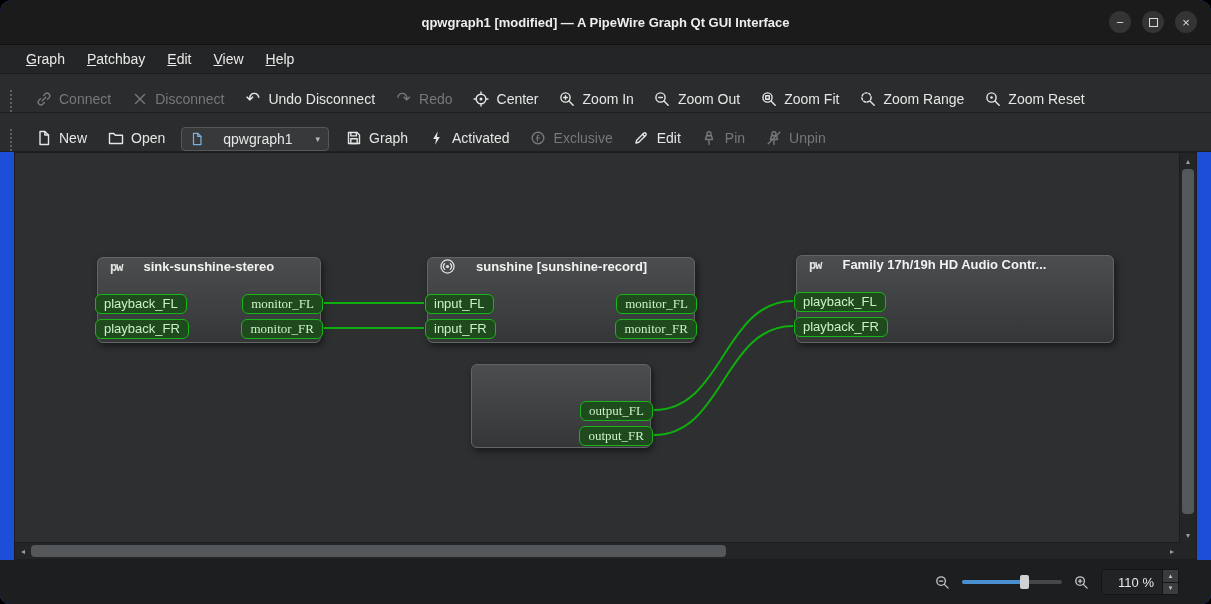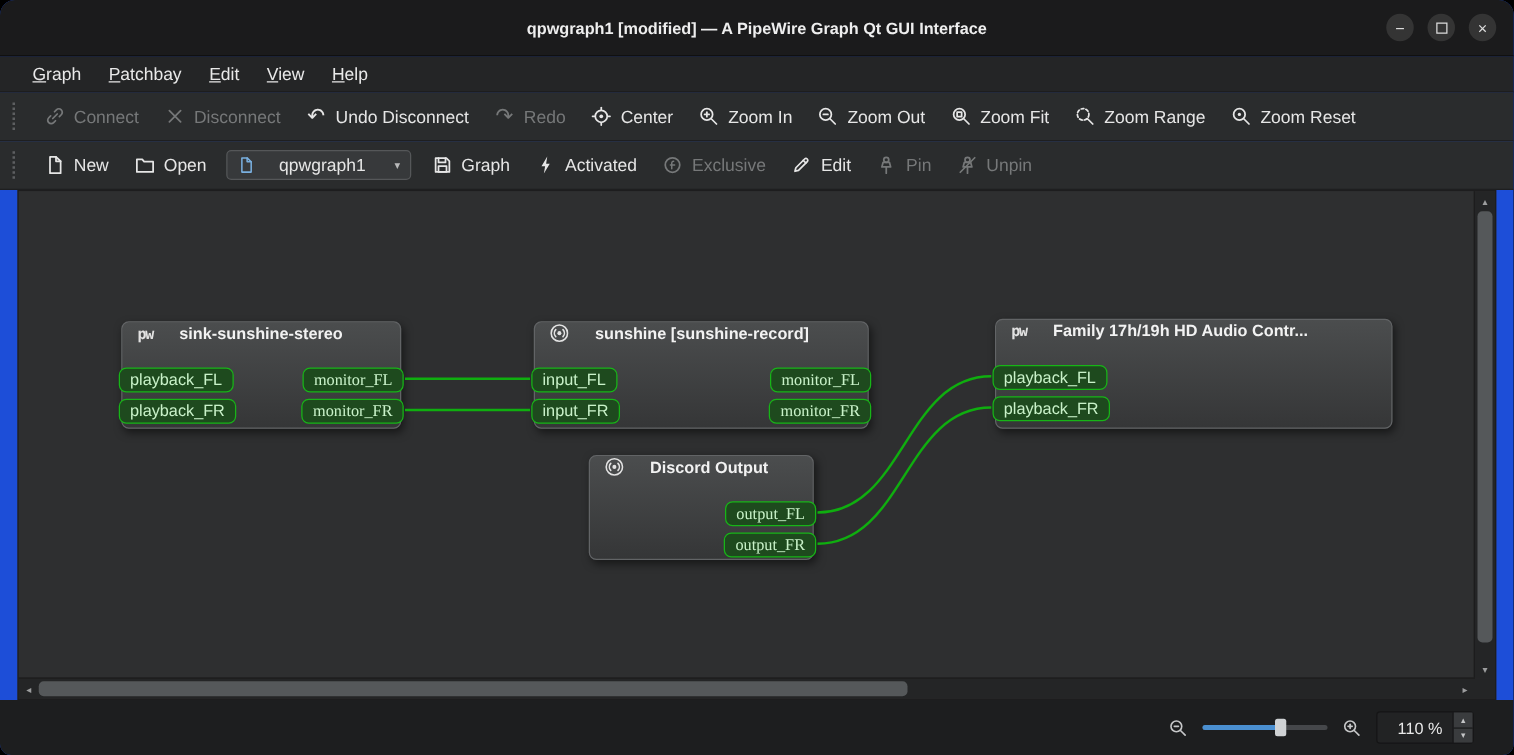--- a/index.html
+++ b/index.html
@@ -12,21 +12,21 @@
   .winbtns { position:absolute; right:14px; top:0; height:100%; display:flex; align-items:center; gap:11px; }
   .wbtn { width:22px; height:22px; border-radius:50%; background:#343434; color:#dcdcdc; display:flex; align-items:center; justify-content:center; font-size:13px; line-height:1; cursor:default; }
   .wbtn .sq { width:7px; height:7px; border:1px solid #dcdcdc; display:block; }
 
   
   .menubar { height:28px; background:#242526; display:flex; align-items:center; padding-left:16px; gap:2px; flex:0 0 auto; border-bottom:1px solid #1b1b1c; }
   .menu-item { color:#e9e9e9; font-size:14px; padding:3px 10px; border-radius:3px; }
   .menu-item .u { text-decoration:underline; }
 
   
-  .toolbar { height:38px; background:#2a2c2d; display:flex; align-items:center; padding:0 4px; flex:0 0 auto; border-bottom:1px solid #1e1f20; }
+  .toolbar { height:38px; background:#2a2c2d; display:flex; align-items:flex-end; padding:0 4px; flex:0 0 auto; border-bottom:1px solid #1e1f20; }
   .handle { width:5px; height:22px; border-left:2px dotted #5d5f61; margin:0 8px 0 6px; }
   .tbtn { display:flex; align-items:center; gap:7px; padding:5px 9px; margin:0 1px; color:#e6e6e6; font-size:14px; border-radius:4px; white-space:nowrap; }
   .tbtn.dis { color:#767879; }
   .tbtn .ic { display:flex; align-items:center; justify-content:center; width:17px; height:17px; }
   .tbtn .ic svg { display:block; stroke:currentColor; fill:none; stroke-width:1.4; stroke-linecap:round; stroke-linejoin:round; }
   .gly { font-size:17px; line-height:1; font-family:"DejaVu Sans",sans-serif; }
   .combo { display:flex; align-items:center; gap:19px; background:#37393b; border:1px solid #555759; border-radius:4px; padding:3px 8px; margin:0 6px; color:#e6e6e6; font-size:14px; }
   .combo .arrow { color:#b9babb; font-size:9px; margin-left:4px; }
   .combo .ic svg { display:block; stroke:#7ab0e0; fill:none; stroke-width:1.4; stroke-linecap:round; stroke-linejoin:round; }
 
@@ -326,31 +326,20 @@
         </div>
         <div class="node" style="left: 781px; top: 102px; width: 318px; height: 88px;">
           <div class="node-head">
             <span class="node-ic pw">pw</span>
             <span class="node-title">Family 17h/19h HD Audio Contr...</span>
           </div>
           <div class="port in" style="top: 36px;">playback_FL</div>
           <div class="port in" style="top: 61px;">playback_FR</div>
         </div>
         <div class="node" style="left: 456px; top: 211px; width: 180px; height: 84px;">
-          <div class="node-head">
-            <span class="node-ic">
-              <svg width="15" height="15" viewBox="0 0 14 14">
-                <circle cx="7" cy="7" r="6.1"></circle>
-                <circle cx="7" cy="7" r="1.5" fill="currentColor" stroke="none"></circle>
-                <path d="M4.3 4.4a3.8 3.8 0 0 0 0 5.2" fill="none"></path>
-                <path d="M9.7 4.4a3.8 3.8 0 0 1 0 5.2" fill="none"></path>
-              </svg>
-            </span>
-            <span class="node-title">Discord Output</span>
-          </div>
           <div class="port out" style="top: 36px;">output_FL</div>
           <div class="port out" style="top: 61px;">output_FR</div>
         </div>
         <svg id="links-svg" width="1165" height="390">
           <path d="M309,150 C359,150 359,150 409,150" fill="none" stroke="#0fae0f" stroke-width="2"></path>
           <path d="M309,175 C359,175 359,175 409,175" fill="none" stroke="#0fae0f" stroke-width="2"></path>
           <path d="M639,257 C708.5,257 708.5,148 778,148" fill="none" stroke="#0fae0f" stroke-width="2"></path>
           <path d="M639,282 C708.5,282 708.5,173 778,173" fill="none" stroke="#0fae0f" stroke-width="2"></path>
         </svg>
       </div>

